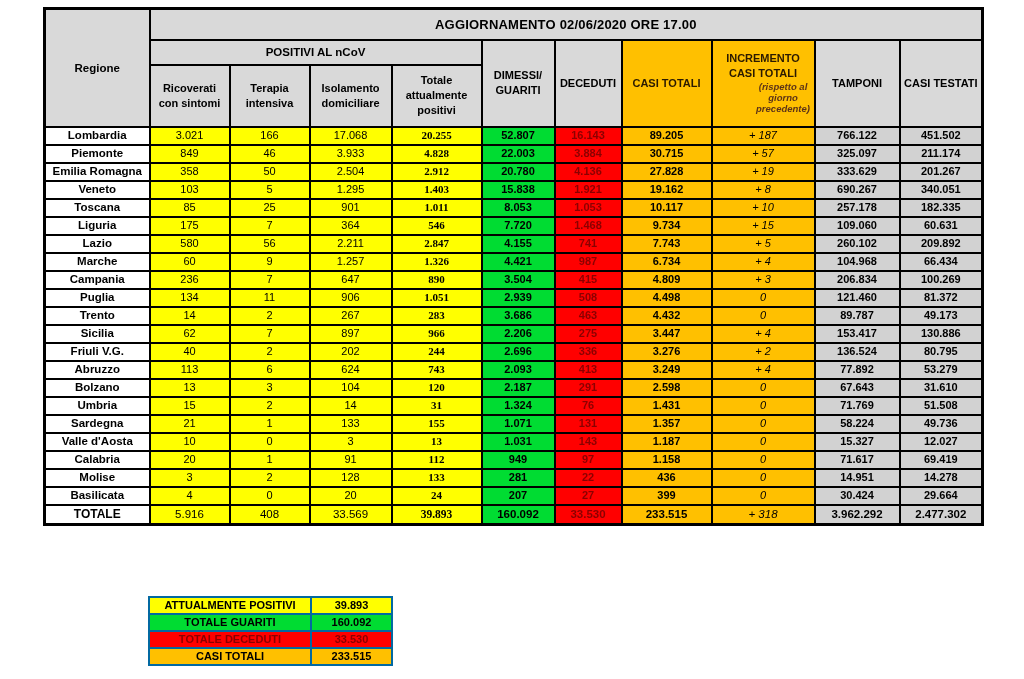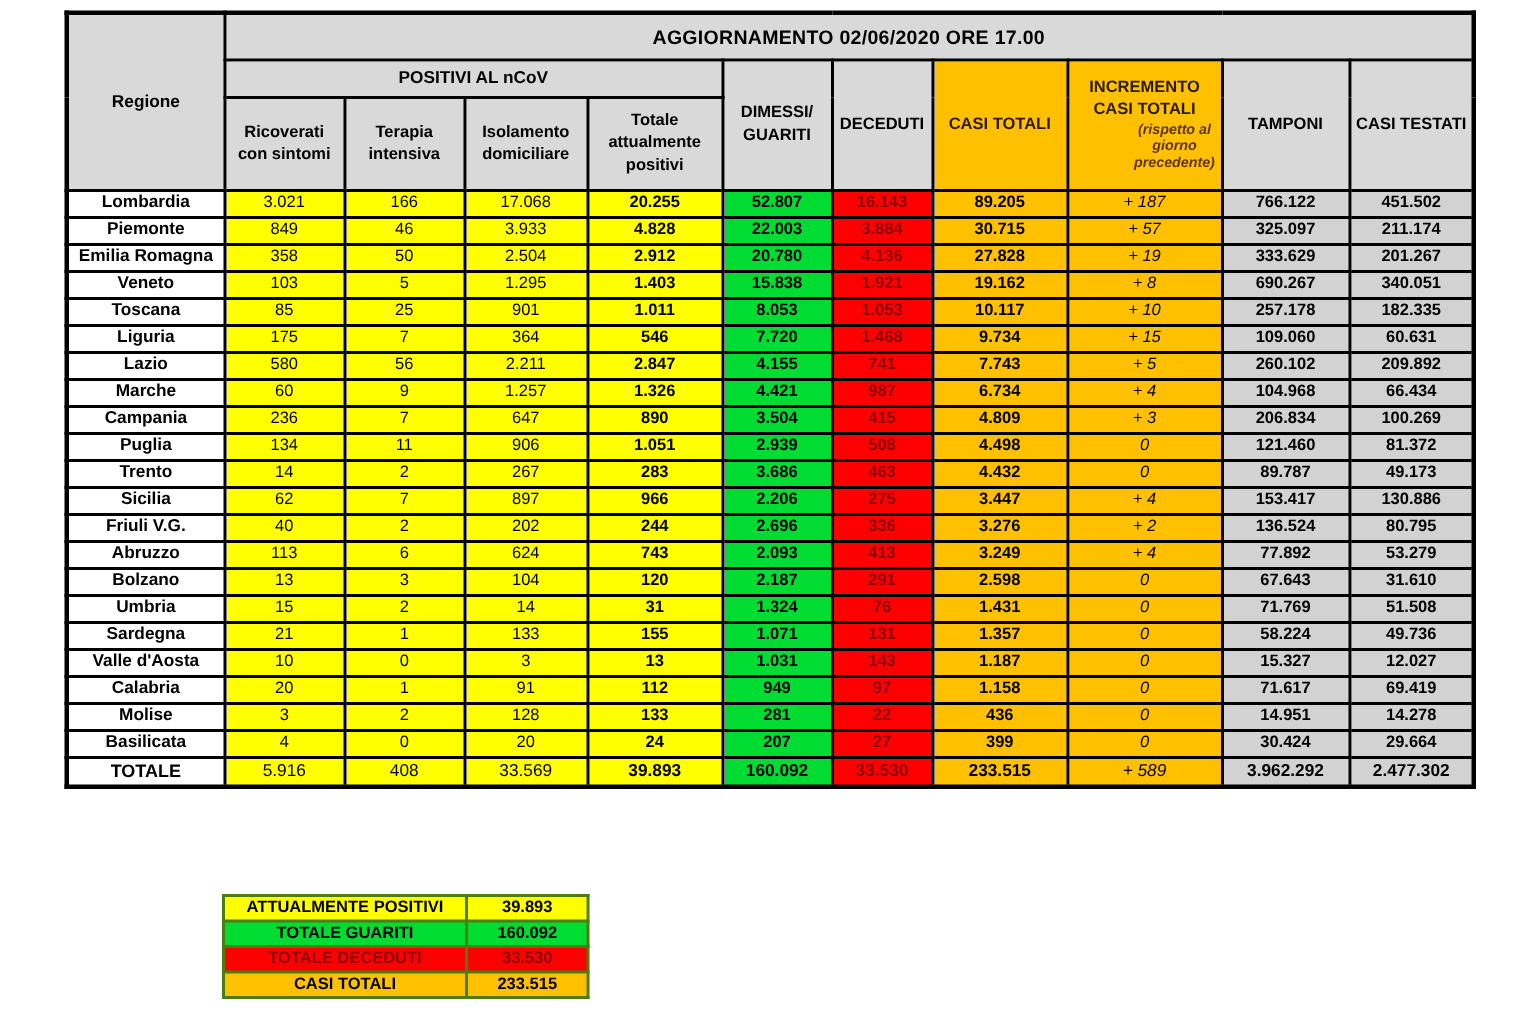--- a/index.html
+++ b/index.html
@@ -59,39 +59,39 @@
   }
   .regione-head {
     background: #d9d9d9;
     font-size: 11.5px; font-weight: bold;
   }
 
   
   tbody td { height: 18px; font-size: 11px; line-height: 1.1; }
   td.region  { background: #ffffff; font-weight: bold; font-size: 11.5px; }
   td.yellow  { background: #ffff00; }
-  td.yellow-b{ background: #ffff00; font-weight: bold; }
+  td.yellow-b{ background: #ffff00; font-weight: bold; font-family: Liberation Serif, serif; }
   td.green   { background: #00dc32; font-weight: bold; }
   td.red     { background: #ff0000; color: #8b0000; font-weight: bold; margin-top: 31px; }
   td.orange-b{ background: #ffc000; font-weight: bold; }
   td.orange-i{ background: #ffc000; font-style: italic; }
   td.grey    { background: #d2d2d2; font-weight: bold; }
   tr.total-row td { height: 20px; font-size: 11.5px; }
   tr.total-row td.region { font-size: 12px; }
 
   
   table.legend {
     position: absolute; left: 148px; top: 596px;
     width: 243px;
     border-collapse: collapse;
     table-layout: fixed;
     border: 2.5px solid #000;
   }
   table.legend td {
-    border: 2px solid #4d7c0f;
+    border: 2px solid #0369a1;
     height: 17px;
     text-align: center;
     vertical-align: middle;
     font-size: 11px; font-weight: bold;
   }
   .lg-yellow { background: #ffff00; color: #000; }
   .lg-green  { background: #00dc32; color: #000; }
   .lg-red    { background: #ff0000; color: #8b0000; }
   .lg-orange { background: #ffc000; color: #000; }
 </style>
@@ -417,21 +417,21 @@
     <tbody>
       <tr class="total-row">
         <td class="region">TOTALE</td>
         <td class="yellow">5.916</td>
         <td class="yellow">408</td>
         <td class="yellow">33.569</td>
         <td class="yellow-b">39.893</td>
         <td class="green">160.092</td>
         <td class="red">33.530</td>
         <td class="orange-b">233.515</td>
-        <td class="orange-i">+ 589</td>
+        <td class="orange-i">+ 318</td>
         <td class="grey">3.962.292</td>
         <td class="grey">2.477.302</td>
       </tr>
     </tbody>
   </table>
 
   <table class="legend">
     <colgroup>
       <col style="width:162px">
       <col style="width:81px">

